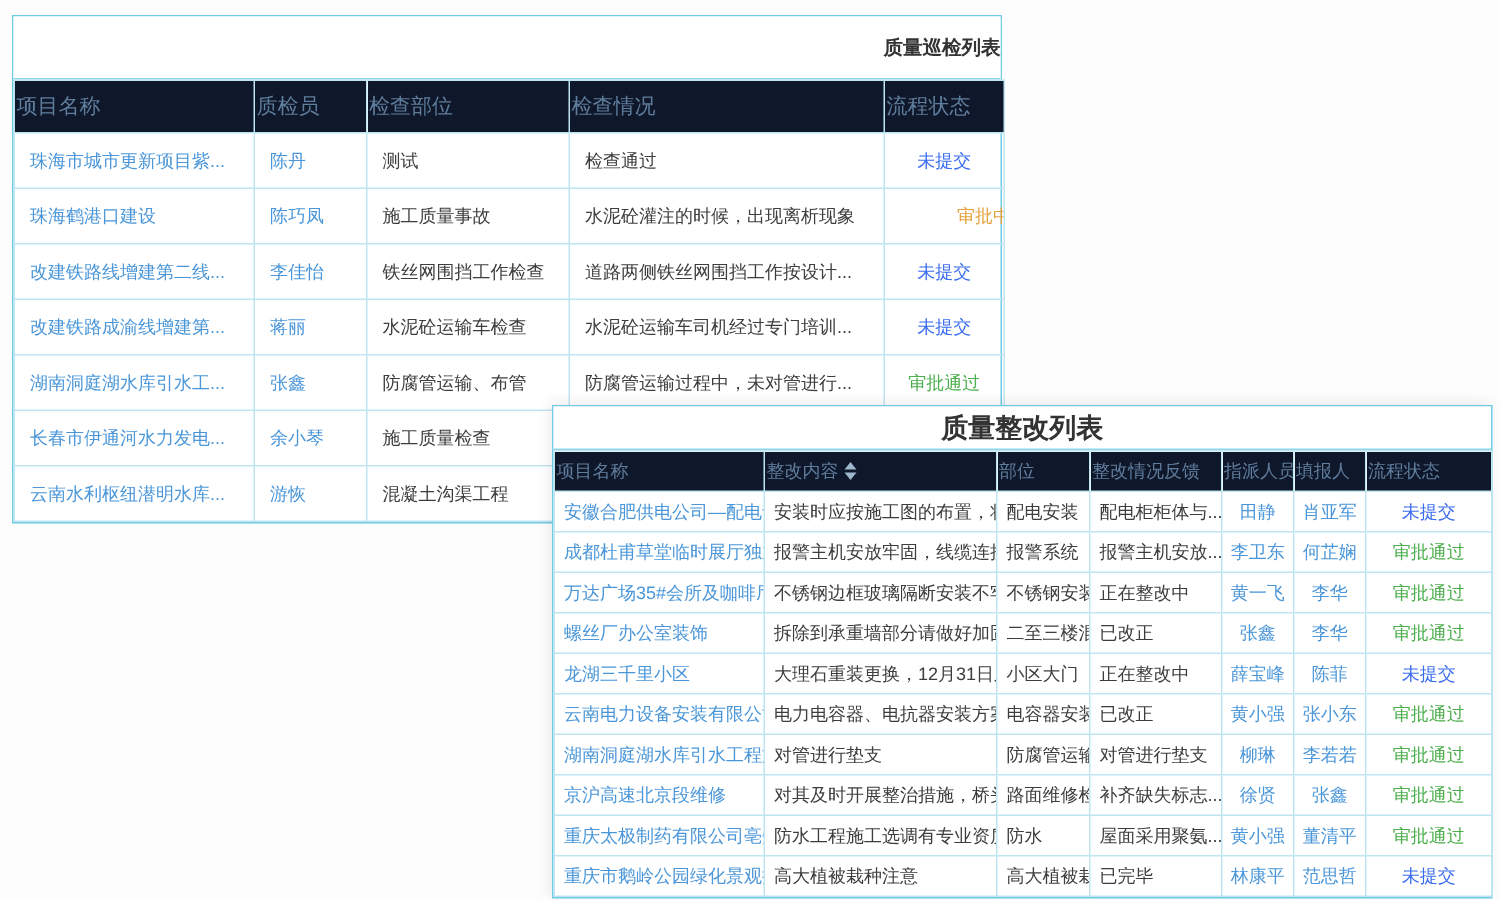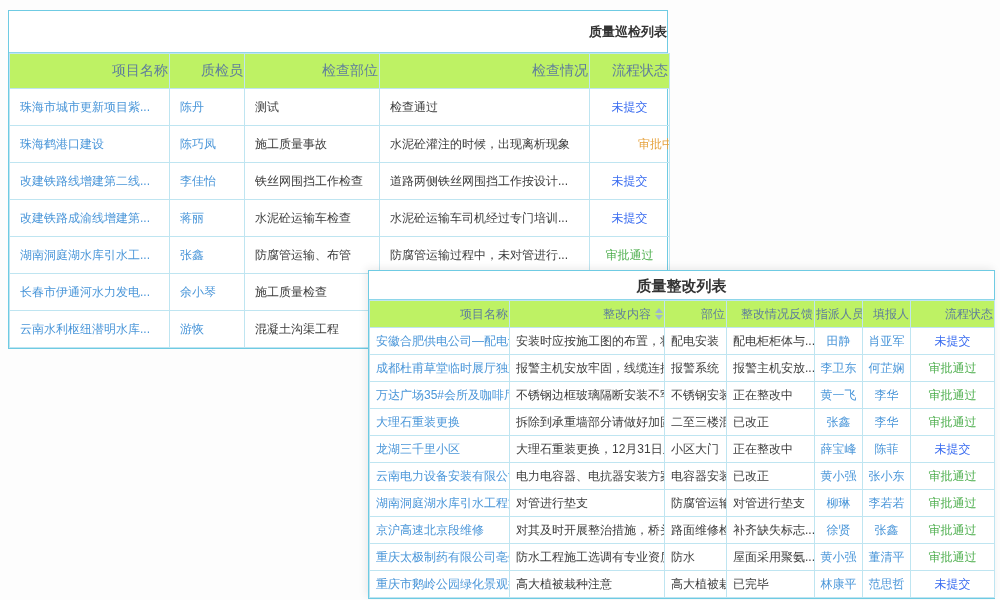--- a/index.html
+++ b/index.html
@@ -24,33 +24,33 @@
   .panel-rectify    { left:368px; top:270px; width:627px; box-shadow:-2px -2px 8px rgba(0,0,0,0.08); }
 
   .tbl-title {
     text-align:center;
     font-weight:bold;
     color:#333;
     border-bottom:1px solid #8ed6ea;
     background:#ffffff;
   }
   .panel-inspection .tbl-title { height:42px; line-height:42px; font-size:13px;text-align:right; }
-  .panel-rectify    .tbl-title { height:29px; line-height:29px; font-size:15px; }
+  .panel-rectify    .tbl-title { height:29px; line-height:29px; font-size:18px; }
 
   table { border-collapse:collapse; width:100%; table-layout:fixed; }
   th, td {
     border:1px solid #bfe5f1;
     white-space:nowrap;
     overflow:hidden;
   }
   th {
-    background:#bef264;
+    background:#0f172a;
     color:#5f7d9c;
     font-weight:normal;
-    text-align:right;
+    text-align:left;
   }
   .panel-inspection th { height:35px; font-size:14px; }
   .panel-inspection td { height:37px; font-size:12px; padding:0 10px; color:#3d3d3d; }
   .panel-rectify th { height:27px; font-size:12px; }
   .panel-rectify td { height:27px; font-size:12px; padding:0 6px; color:#3d3d3d; }
 
   .link { color:#4a96d9; cursor:pointer; }
   .cell-center { text-align:center; padding:0 2px !important; }
   .status { font-weight:500; }
 
@@ -191,21 +191,21 @@
         <tr>
           <td><span class="link">万达广场35#会所及咖啡厅空...</span></td>
           <td>不锈钢边框玻璃隔断安装不牢...</td>
           <td>不锈钢安装...</td>
           <td>正在整改中</td>
           <td class="cell-center"><span class="link">黄一飞</span></td>
           <td class="cell-center"><span class="link">李华</span></td>
           <td class="cell-center"><span class="status" style="color: rgb(76, 174, 76);">审批通过</span></td>
         </tr>
         <tr>
-          <td><span class="link">大理石重装更换</span></td>
+          <td><span class="link">螺丝厂办公室装饰</span></td>
           <td>拆除到承重墙部分请做好加固...</td>
           <td>二至三楼混...</td>
           <td>已改正</td>
           <td class="cell-center"><span class="link">张鑫</span></td>
           <td class="cell-center"><span class="link">李华</span></td>
           <td class="cell-center"><span class="status" style="color: rgb(76, 174, 76);">审批通过</span></td>
         </tr>
         <tr>
           <td><span class="link">龙湖三千里小区</span></td>
           <td>大理石重装更换，12月31日之...</td>

